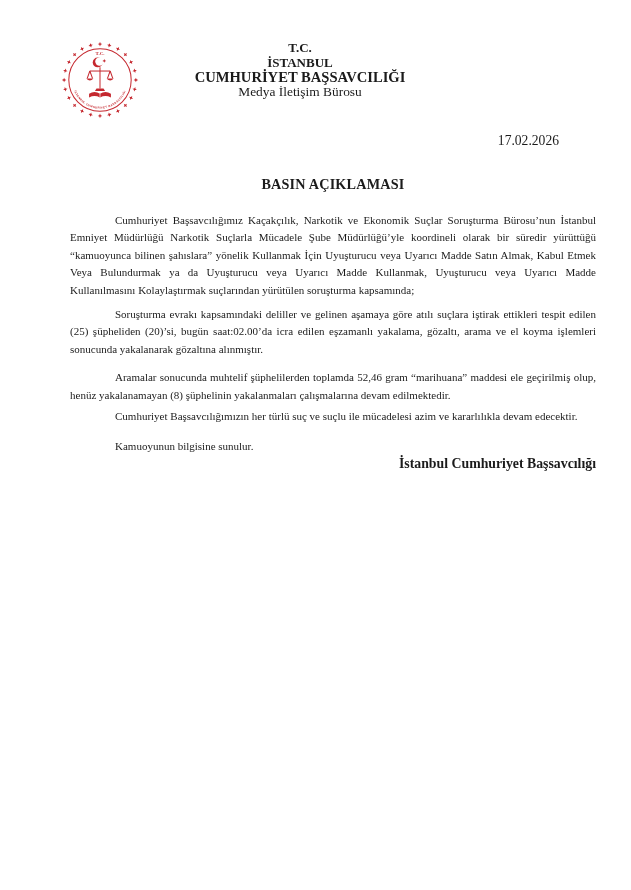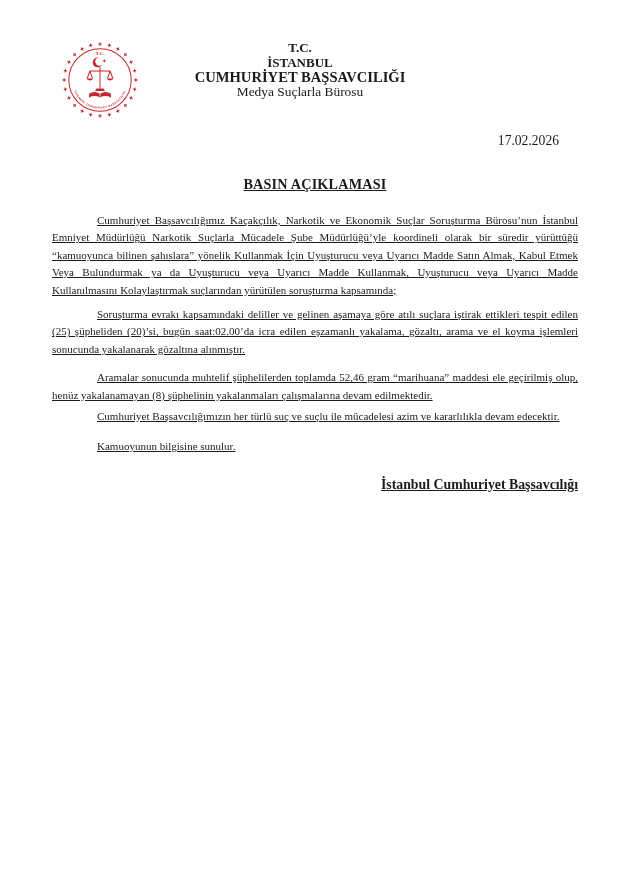--- a/index.html
+++ b/index.html
@@ -37,23 +37,22 @@
   .lh-bureau { font-size: 13.4px; }
   .date-line {
     position: absolute;
     top: 133px;
     right: 72px;
     font-size: 13.6px;
   }
   .content {
     position: absolute;
     top: 176px;
-    left: 52px;
+    left: 70px;
     width: 526px;
-    text-decoration: underline;
   }
   .doc-title {
     margin: 0 0 19px 0;
     font-size: 14.2px;
     font-weight: bold;
     text-align: center;
     letter-spacing: 0.2px;
   }
   .para {
     margin: 0;
@@ -61,21 +60,20 @@
     line-height: 17.4px;
     text-align: justify;
     text-indent: 45px;
   }
   .para.m1 { margin-bottom: 7px; }
   .para.m2 { margin-bottom: 11px; }
   .para.m3 { margin-bottom: 4px; }
   .para.m4 { margin-bottom: 13px; }
   .para.m5 { margin-bottom: 0; }
   .signature {
-    margin-top: 21px;
     font-size: 13.8px;
     font-weight: bold;
     text-align: right;
   }
 </style>
 </head>
 <body>
 
 <div class="page">
 
@@ -141,21 +139,21 @@
 
     <text font-size="3.6" font-weight="bold" fill="#c5282f" letter-spacing="0.5" font-family="Liberation Sans, sans-serif">
       <textPath href="#ringPath" startOffset="50%" text-anchor="middle">İSTANBUL CUMHURİYET BAŞSAVCILIĞI</textPath>
     </text>
   </svg>
 
   <div class="letterhead-text">
     <div class="lh-line lh-bold">T.C.</div>
     <div class="lh-line lh-bold">İSTANBUL</div>
     <div class="lh-line lh-office">CUMHURİYET BAŞSAVCILIĞI</div>
-    <div class="lh-line lh-bureau">Medya Suçlarla Bürosu</div>
+    <div class="lh-line lh-bureau">Medya İletişim Bürosu</div>
   </div>
 
   <div class="date-line">17.02.2026</div>
 
   <div class="content">
     <h1 class="doc-title">BASIN AÇIKLAMASI</h1>
     <p class="para m1">Cumhuriyet Başsavcılığımız Kaçakçılık, Narkotik ve Ekonomik Suçlar Soruşturma Bürosu’nun İstanbul Emniyet Müdürlüğü Narkotik Suçlarla Mücadele Şube Müdürlüğü’yle koordineli olarak bir süredir yürüttüğü “kamuoyunca bilinen şahıslara” yönelik Kullanmak İçin Uyuşturucu veya Uyarıcı Madde Satın Almak, Kabul Etmek Veya Bulundurmak ya da Uyuşturucu veya Uyarıcı Madde Kullanmak, Uyuşturucu veya Uyarıcı Madde Kullanılmasını Kolaylaştırmak suçlarından yürütülen soruşturma kapsamında;</p>
     <p class="para m2">Soruşturma evrakı kapsamındaki deliller ve gelinen aşamaya göre atılı suçlara iştirak ettikleri tespit edilen (25) şüpheliden (20)’si, bugün saat:02.00’da icra edilen eşzamanlı yakalama, gözaltı, arama ve el koyma işlemleri sonucunda yakalanarak gözaltına alınmıştır.</p>
     <p class="para m3">Aramalar sonucunda muhtelif şüphelilerden toplamda 52,46 gram “marihuana” maddesi ele geçirilmiş olup, henüz yakalanamayan (8) şüphelinin yakalanmaları çalışmalarına devam edilmektedir.</p>
     <p class="para m4">Cumhuriyet Başsavcılığımızın her türlü suç ve suçlu ile mücadelesi azim ve kararlılıkla devam edecektir.</p>

